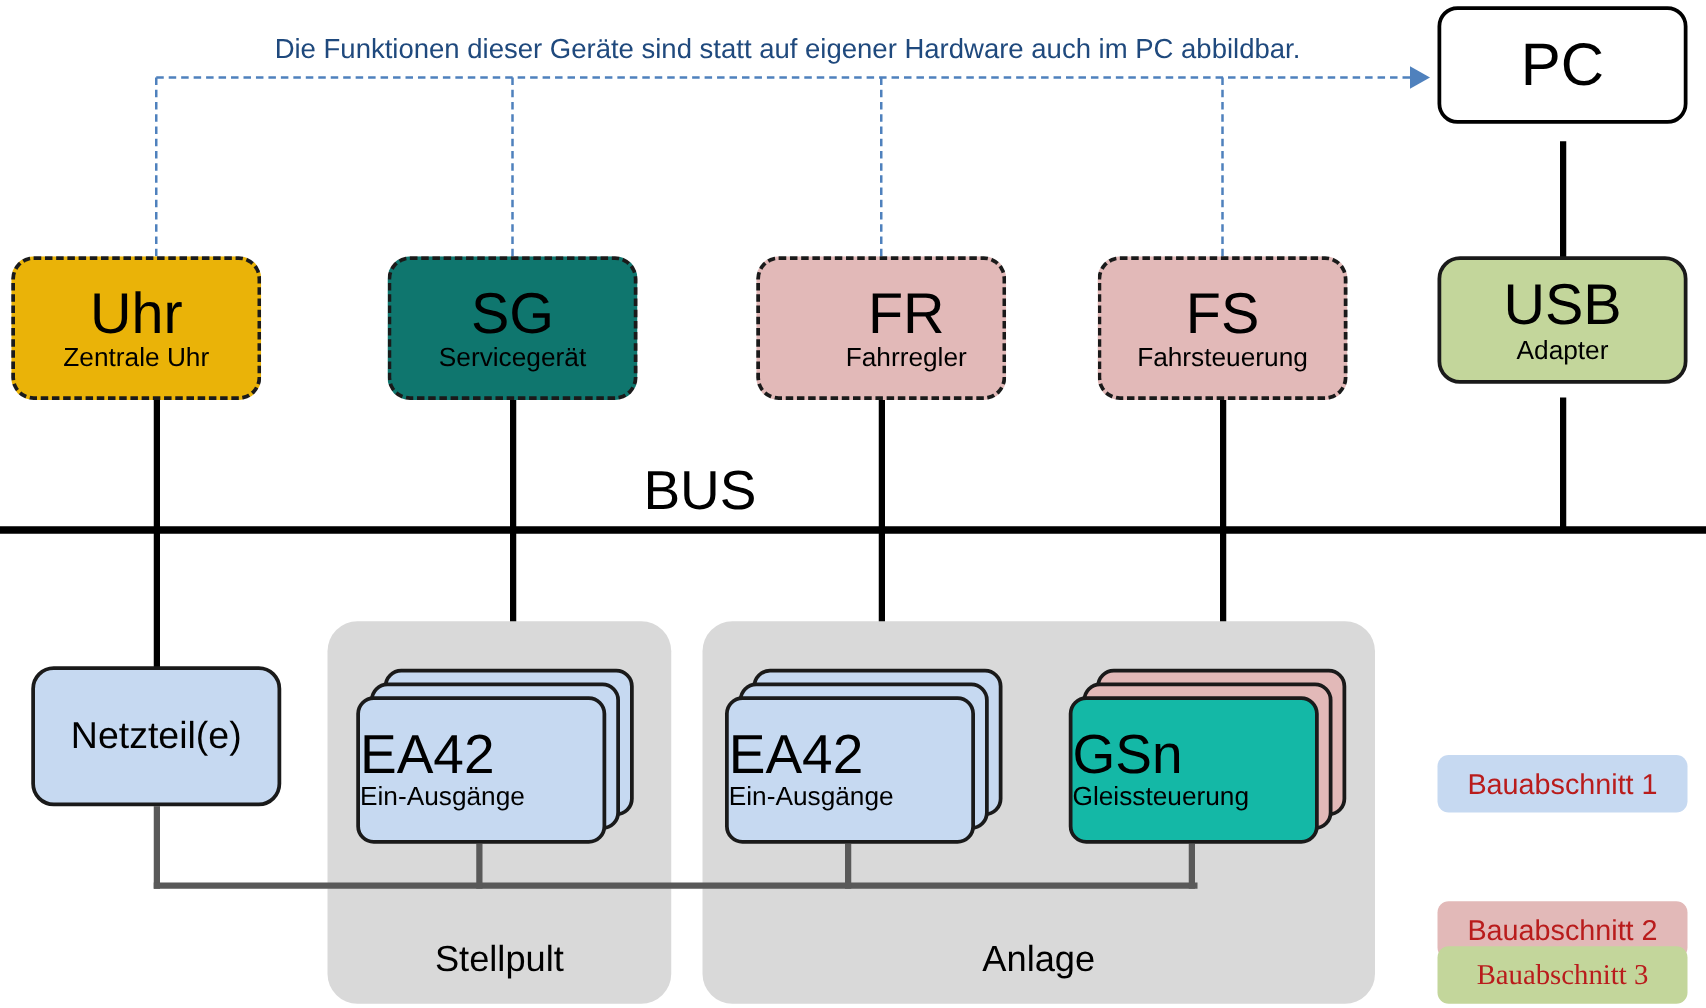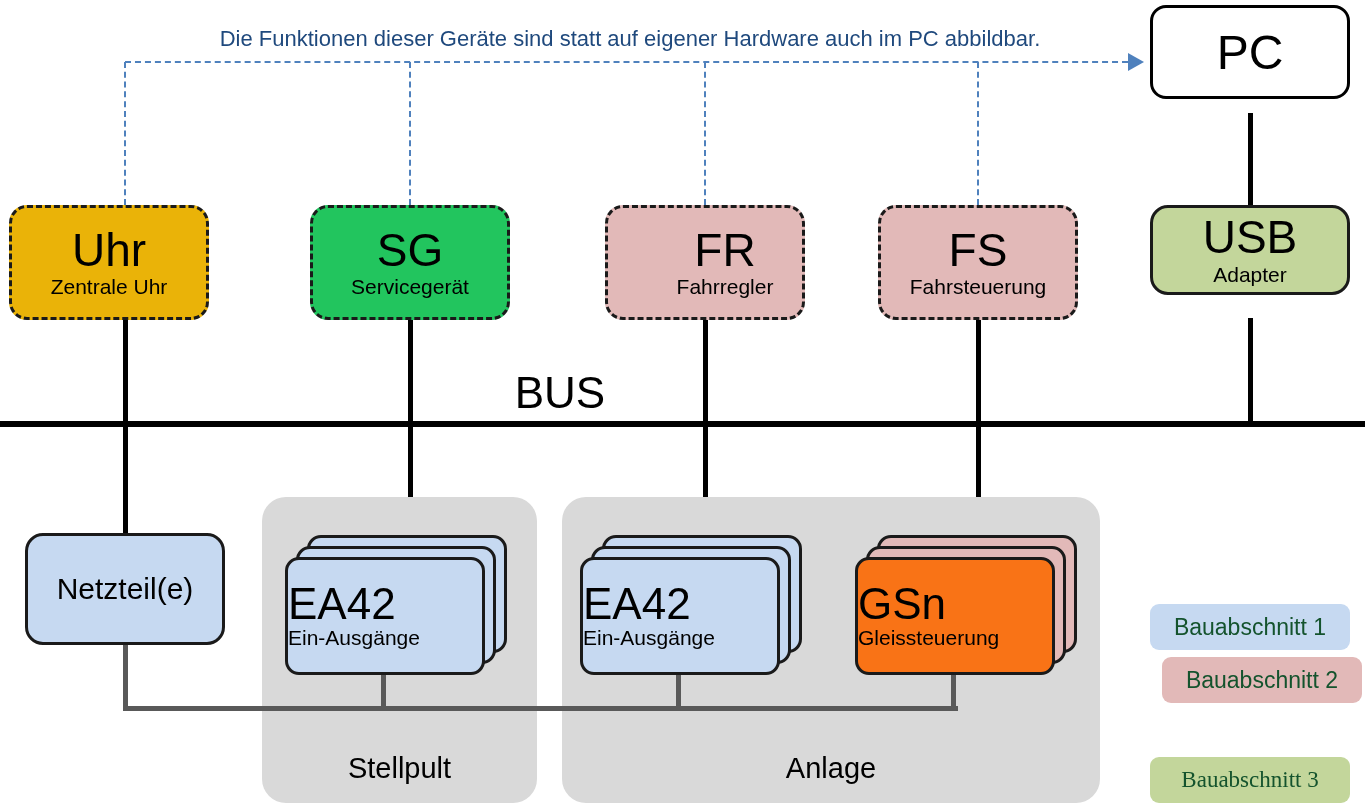--- a/index.html
+++ b/index.html
@@ -60,21 +60,21 @@
   .card{
     position:absolute;box-sizing:border-box;width:200px;height:118px;
     border:3px solid #1a1a1a;border-radius:14px;
     display:flex;flex-direction:column;align-items:flex-start;justify-content:center;
   }
   .card .title{font-size:44px;line-height:1.02;color:#000;}
   .card .subtitle{font-size:21px;color:#000;}
   .legend-item{
     position:absolute;left:1150px;width:200px;height:46px;border-radius:9px;
     display:flex;align-items:center;justify-content:center;
-    font-size:23px;color:#14532d;
+    font-size:23px;color:#b91c1c;
   }
 </style>
 </head>
 <body>
 
 <div class="canvas">
 
   <div class="annotation">Die Funktionen dieser Geräte sind statt auf eigener Hardware auch im PC abbildbar.</div>
   <div class="hdash" style="left:125px;top:61px;width:1003px;"></div>
   <div class="arrowhead" style="left:1128px;top:53px;"></div>
@@ -104,33 +104,33 @@
   <div class="harness" style="left:123px;top:645px;width:5px;height:66px;"></div>
   <div class="harness" style="left:123px;top:706px;width:835px;height:5px;"></div>
   <div class="harness" style="left:381px;top:675px;width:5px;height:36px;"></div>
   <div class="harness" style="left:676px;top:675px;width:5px;height:36px;"></div>
   <div class="harness" style="left:951px;top:675px;width:5px;height:36px;"></div>
 
   <div class="node dashed" style="left: 9px; top: 205px; width: 200px; height: 115px; background-color: #eab308;">
     <div class="title">Uhr</div>
     <div class="subtitle">Zentrale Uhr</div>
   </div>
-  <div class="node dashed" style="left: 310px; top: 205px; width: 200px; height: 115px; background-color: #22c55e;">
+  <div class="node dashed" style="left: 310px; top: 205px; width: 200px; height: 115px; background-color: #0f766e;">
     <div class="title">SG</div>
     <div class="subtitle">Servicegerät</div>
   </div>
   <div class="node dashed" style="left: 605px; top: 205px; width: 200px; height: 115px; background-color: rgb(226, 185, 184); padding-left: 40px;">
     <div class="title">FR</div>
     <div class="subtitle">Fahrregler</div>
   </div>
   <div class="node dashed" style="left: 878px; top: 205px; width: 200px; height: 115px; background-color: rgb(226, 185, 184);">
     <div class="title">FS</div>
     <div class="subtitle">Fahrsteuerung</div>
   </div>
-  <div class="node" style="left: 1150px; top: 205px; width: 200px; height: 90px; background-color: rgb(195, 214, 155);">
+  <div class="node" style="left: 1150px; top: 205px; width: 200px; height: 102px; background-color: rgb(195, 214, 155);">
     <div class="title">USB</div>
     <div class="subtitle">Adapter</div>
   </div>
 
   <div class="pcbox">
     <span>PC</span>
   </div>
 
   <div class="netzteil" style="background-color: rgb(198, 217, 241);">
     <span>Netzteil(e)</span>
@@ -145,31 +145,31 @@
 
   <div class="card" style="left: 602px; top: 535px; background-color: rgb(198, 217, 241);"></div>
   <div class="card" style="left: 591px; top: 546px; background-color: rgb(198, 217, 241);"></div>
   <div class="card" style="left: 580px; top: 557px; background-color: rgb(198, 217, 241);">
     <div class="title">EA42</div>
     <div class="subtitle">Ein-Ausgänge</div>
   </div>
 
   <div class="card" style="left: 877px; top: 535px; background-color: rgb(226, 185, 184);"></div>
   <div class="card" style="left: 866px; top: 546px; background-color: rgb(226, 185, 184);"></div>
-  <div class="card" style="left: 855px; top: 557px; background-color: #f97316;">
+  <div class="card" style="left: 855px; top: 557px; background-color: #14b8a6;">
     <div class="title">GSn</div>
     <div class="subtitle">Gleissteuerung</div>
   </div>
 
   <div class="group-label" style="left:262px;top:752px;width:275px;">Stellpult</div>
   <div class="group-label" style="left:562px;top:752px;width:538px;">Anlage</div>
 
   <div class="legend-item" style="top: 604px; background-color: rgb(198, 217, 241);">
     <span>Bauabschnitt 1</span>
   </div>
-  <div class="legend-item" style="top: 657px; background-color: rgb(226, 185, 184); margin-left: 12px;">
+  <div class="legend-item" style="top: 721px; background-color: rgb(226, 185, 184);">
     <span>Bauabschnitt 2</span>
   </div>
   <div class="legend-item" style="top: 757px; background-color: rgb(195, 214, 155); font-family: Liberation Serif, serif;">
     <span>Bauabschnitt 3</span>
   </div>
 
 </div>
 
 </body></html>

